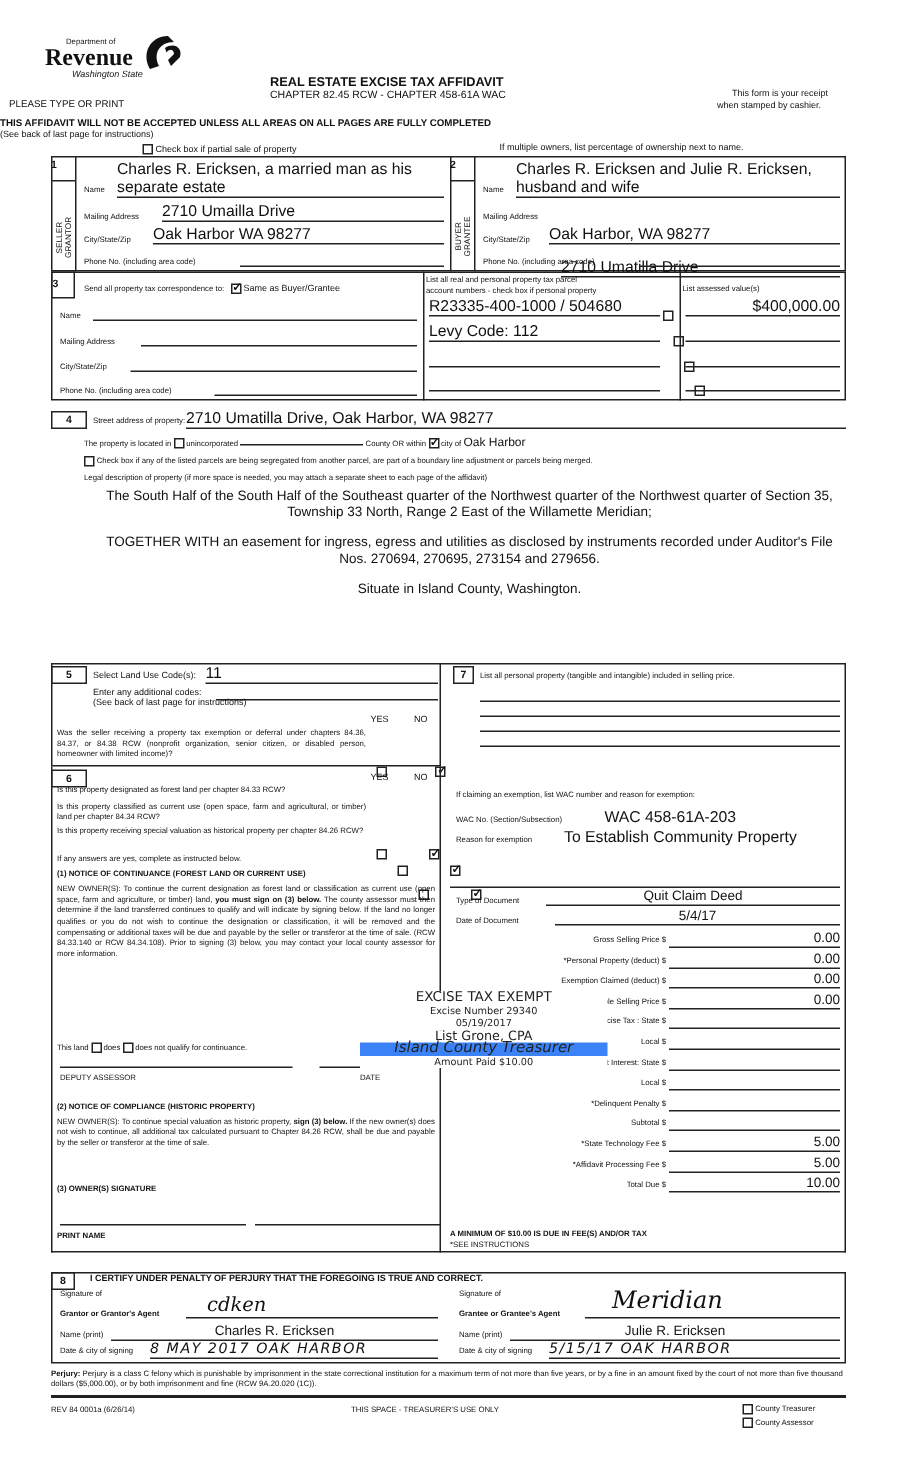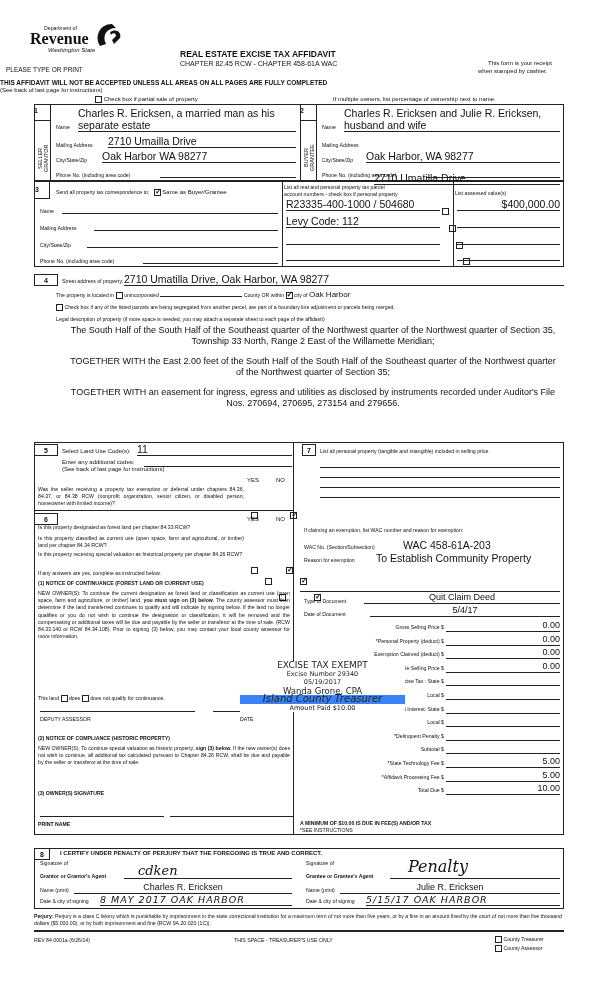--- a/index.html
+++ b/index.html
@@ -132,22 +132,22 @@
   <span>city of</span>
   <span class="t8">Oak Harbor</span>
 </div>
 <div class="abs t5" style="left:56px;top:304px;white-space:nowrap;">
   <span class="cb"></span>
   <span>Check box if any of the listed parcels are being segregated from another parcel, are part of a boundary line adjustment or parcels being merged.</span>
 </div>
 <div class="abs t5" style="left:56px;top:316px;">Legal description of property (if more space is needed, you may attach a separate sheet to each page of the affidavit)</div>
 <div class="abs t9" style="left:67px;top:325px;width:492px;line-height:11px;">
   <p style="margin-bottom:9px;">The South Half of the South Half of the Southeast quarter of the Northwest quarter of the Northwest quarter of Section 35, Township 33 North, Range 2 East of the Willamette Meridian;</p>
-  <p style="margin-bottom:9px;">TOGETHER WITH the East 2.00 feet of the South Half of the South Half of the Southeast quarter of the Northwest quarter of the Northwest quarter of Section 35;</p>
   <p style="margin-bottom:9px;">TOGETHER WITH an easement for ingress, egress and utilities as disclosed by instruments recorded under Auditor's File Nos. 270694, 270695, 273154 and 279656.</p>
+  <p>Situate in Island County, Washington.</p>
 </div>
 
 
 <div class="abs box" style="left:34px;top:442px;width:260px;height:69px;"></div>
 <div class="num" style="left:34px;top:444px;">5</div>
 <div class="abs t6" style="left:62px;top:448px;">Select Land Use Code(s):</div>
 <div class="abs fill ul" style="left:137px;top:443px;width:155px;height:13px;">11</div>
 <div class="abs t6" style="left:62px;top:459px;">Enter any additional codes:</div>
 <div class="abs ul" style="left:144px;top:458px;width:148px;height:9px;"></div>
 <div class="abs t6" style="left:62px;top:466px;">(See back of last page for instructions)</div>
@@ -237,40 +237,40 @@
     <div class="abs t9 ul right" style="left: 446px; top: 783.2px; width: 114px; height: 12px;">10.00</div>
   </div>
 <div class="abs b t5 center" style="left:300px;top:820px;width:260px;">A MINIMUM OF $10.00 IS DUE IN FEE(S) AND/OR TAX</div>
 <div class="abs t5 center" style="left:300px;top:827px;width:260px;">*SEE INSTRUCTIONS</div>
 
 
 <div class="abs stamp" style="left:240px;top:661px;width:165px;line-height:8.5px;">
   <div style="font-size:9px;background:#fff;">EXCISE TAX EXEMPT</div>
   <div style="font-size:6.5px;background:#fff;">Excise Number 29340</div>
   <div style="font-size:6.5px;background:#fff;">05/19/2017</div>
-  <div style="font-size:8.5px;background:#fff;">Wanda Grone, CPA</div>
+  <div style="font-size:8.5px;background:#fff;">List Grone, CPA</div>
   <div style="font-size:10px;background:#3b82f6;font-style:italic;">Island County Treasurer</div>
   <div style="font-size:6.5px;background:#fff;">Amount Paid $10.00</div>
 </div>
 
 
 <div class="abs box" style="left:34px;top:848px;width:530px;height:61px;"></div>
 <div class="num" style="left:34px;top:848px;width:16px;">8</div>
 <div class="abs b t6 center" style="left:60px;top:850px;width:420px;">I CERTIFY UNDER PENALTY OF PERJURY THAT THE FOREGOING IS TRUE AND CORRECT.</div>
 <div class="abs t5" style="left:40px;top:860px;">Signature of</div>
 <div class="abs b t5" style="left:40px;top:873px;">Grantor or Grantor's Agent</div>
 <div class="abs sig ul" style="left:124px;top:863px;width:168px;height:16px;padding-left:14px;">cdken</div>
 <div class="abs t5" style="left:40px;top:887px;">Name (print)</div>
 <div class="abs t9 ul" style="left:74px;top:882px;width:218px;height:12px;">Charles R. Ericksen</div>
 <div class="abs t5" style="left:40px;top:898px;">Date &amp; city of signing</div>
 <div class="abs hand ul" style="left:100px;top:894px;width:192px;height:12px;white-space:nowrap;overflow:hidden;">8 MAY 2017   OAK HARBOR</div>
 
 <div class="abs t5" style="left:306px;top:860px;">Signature of</div>
 <div class="abs b t5" style="left:306px;top:873px;">Grantee or Grantee's Agent</div>
-<div class="abs sig ul" style="left:390px;top:857px;width:170px;height:22px;padding-left:18px;font-size:16px;">Penalty</div>
+<div class="abs sig ul" style="left:390px;top:857px;width:170px;height:22px;padding-left:18px;font-size:16px;">Meridian</div>
 <div class="abs t5" style="left:306px;top:887px;">Name (print)</div>
 <div class="abs t9 ul" style="left:340px;top:882px;width:220px;height:12px;">Julie R. Ericksen</div>
 <div class="abs t5" style="left:306px;top:898px;">Date &amp; city of signing</div>
 <div class="abs hand ul" style="left:366px;top:894px;width:194px;height:12px;">5/15/17   OAK HARBOR</div>
 
 
 <div class="abs t5" style="left:34px;top:913px;width:530px;line-height:7px;">
   <b>Perjury:</b><span> Perjury is a class C felony which is punishable by imprisonment in the state correctional institution for a maximum term of not more than five years, or by a fine in an amount fixed by the court of not more than five thousand dollars ($5,000.00), or by both imprisonment and fine (RCW 9A.20.020 (1C)).</span>
 </div>
 <div class="abs hline" style="left:34px;top:930px;width:530px;border-top-width:2px;"></div>

